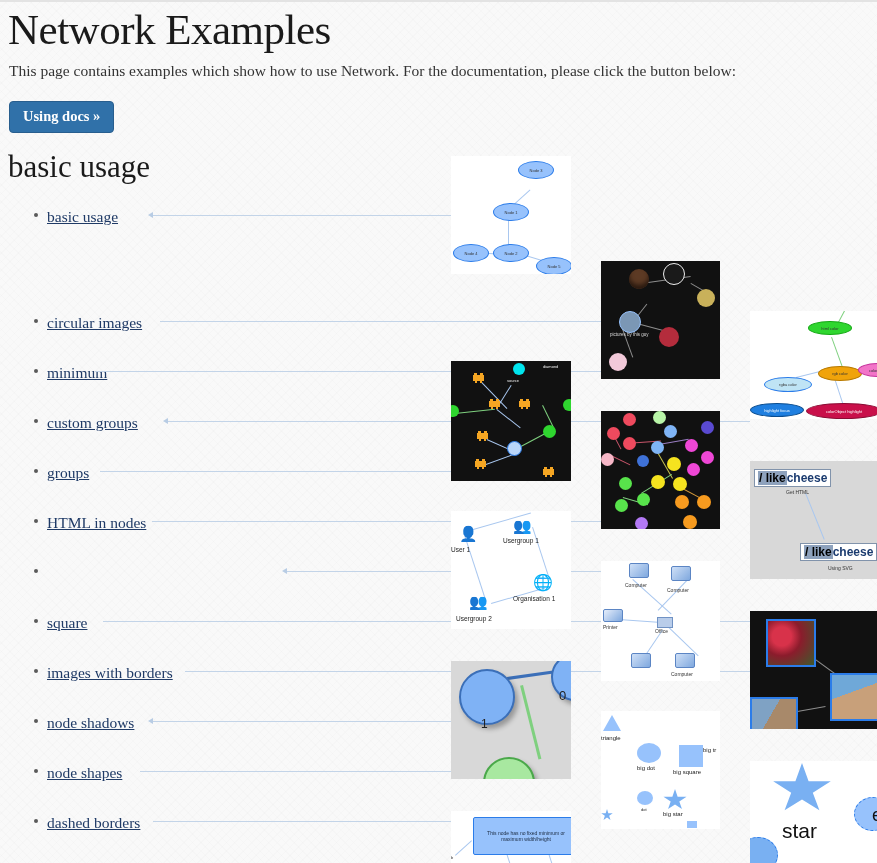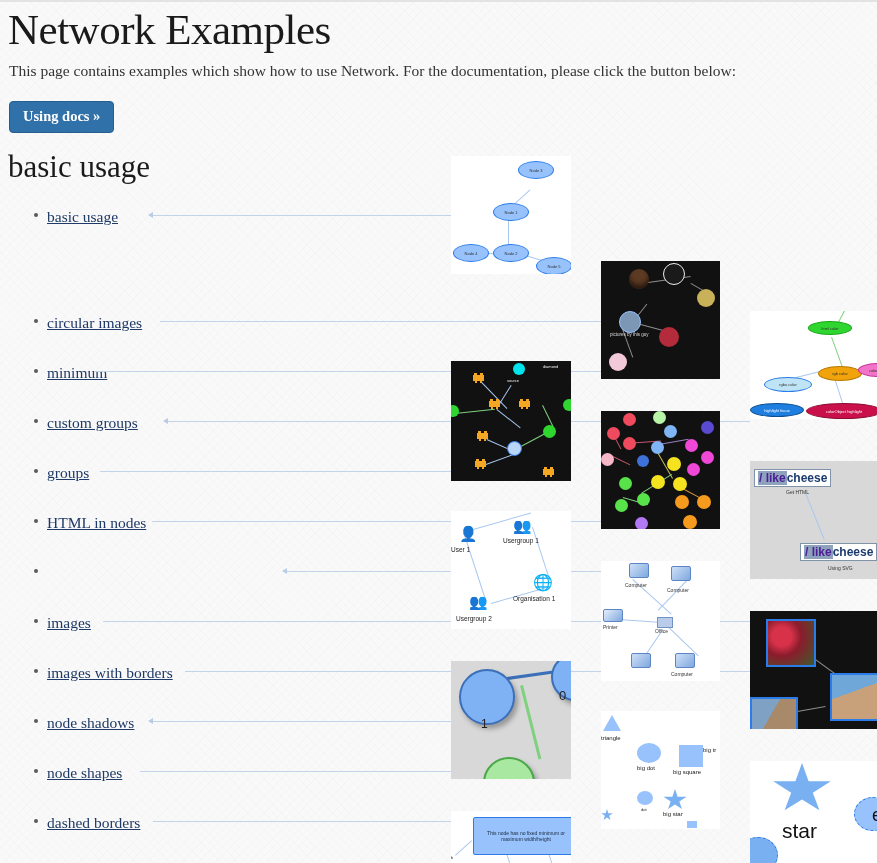--- a/index.html
+++ b/index.html
@@ -87,21 +87,21 @@
   .shape-cir{position:absolute;background:#97c2fc;border-radius:50%;}
   .star{position:absolute;background:#79b0f2;
     clip-path:polygon(50% 0%,61% 35%,98% 35%,68% 57%,79% 91%,50% 70%,21% 91%,32% 57%,2% 35%,39% 35%);}
   .shapelabel{position:absolute;font-family:"Liberation Sans",sans-serif;font-size:6px;color:#222;}
 
   .cheese{
     position:absolute;background:#fff;border:1px solid #8193ab;
     font-family:"Liberation Sans",sans-serif;font-weight:bold;
     color:#1a1a1a;white-space:nowrap;
   }
-  .cheese .hl{background:#8ea2bd;color:#4c1d95;padding:0 1px;}
+  .cheese .hl{background:#8ea2bd;color:#000000;padding:0 1px;}
   .cheese .bl{color:#1b3b6f;}
 
   .person{position:absolute;color:#8a2be2;font-size:13px;font-family:"DejaVu Sans",sans-serif;}
   .htmllabel{position:absolute;font-family:"Liberation Sans",sans-serif;font-size:6.5px;color:#222;}
 
   .compicon{position:absolute;}
   .complabel{position:absolute;font-family:"Liberation Sans",sans-serif;font-size:5px;color:#333;}
 
   .bigbox{position:absolute;background:#97c2fc;border:1px solid #2b7ce9;border-radius:2px;
      font-family:"Liberation Sans",sans-serif;font-size:5px;color:#1b2a40;text-align:center;
@@ -152,21 +152,21 @@
   </div>
   <div class="conn" style="left:152px;top:521px;width:449px"></div>
 
   <div class="link-item" style="top:562px">
     <span class="bullet"></span>
   </div>
   <div class="arrow" style="left:282px;top:568px"></div>
   <div class="conn" style="left:287px;top:571px;width:314px"></div>
 
   <div class="link-item" style="top:612px">
-    <span class="bullet"></span><a href="#">images</a>
+    <span class="bullet"></span><a href="#">square</a>
   </div>
   <div class="conn" style="left:103px;top:621px;width:647px"></div>
 
   <div class="link-item" style="top:662px">
     <span class="bullet"></span><a href="#">images with borders</a>
   </div>
   <div class="conn" style="left:185px;top:671px;width:565px"></div>
 
   <div class="link-item" style="top:712px">
     <span class="bullet"></span><a href="#">node shadows</a>

